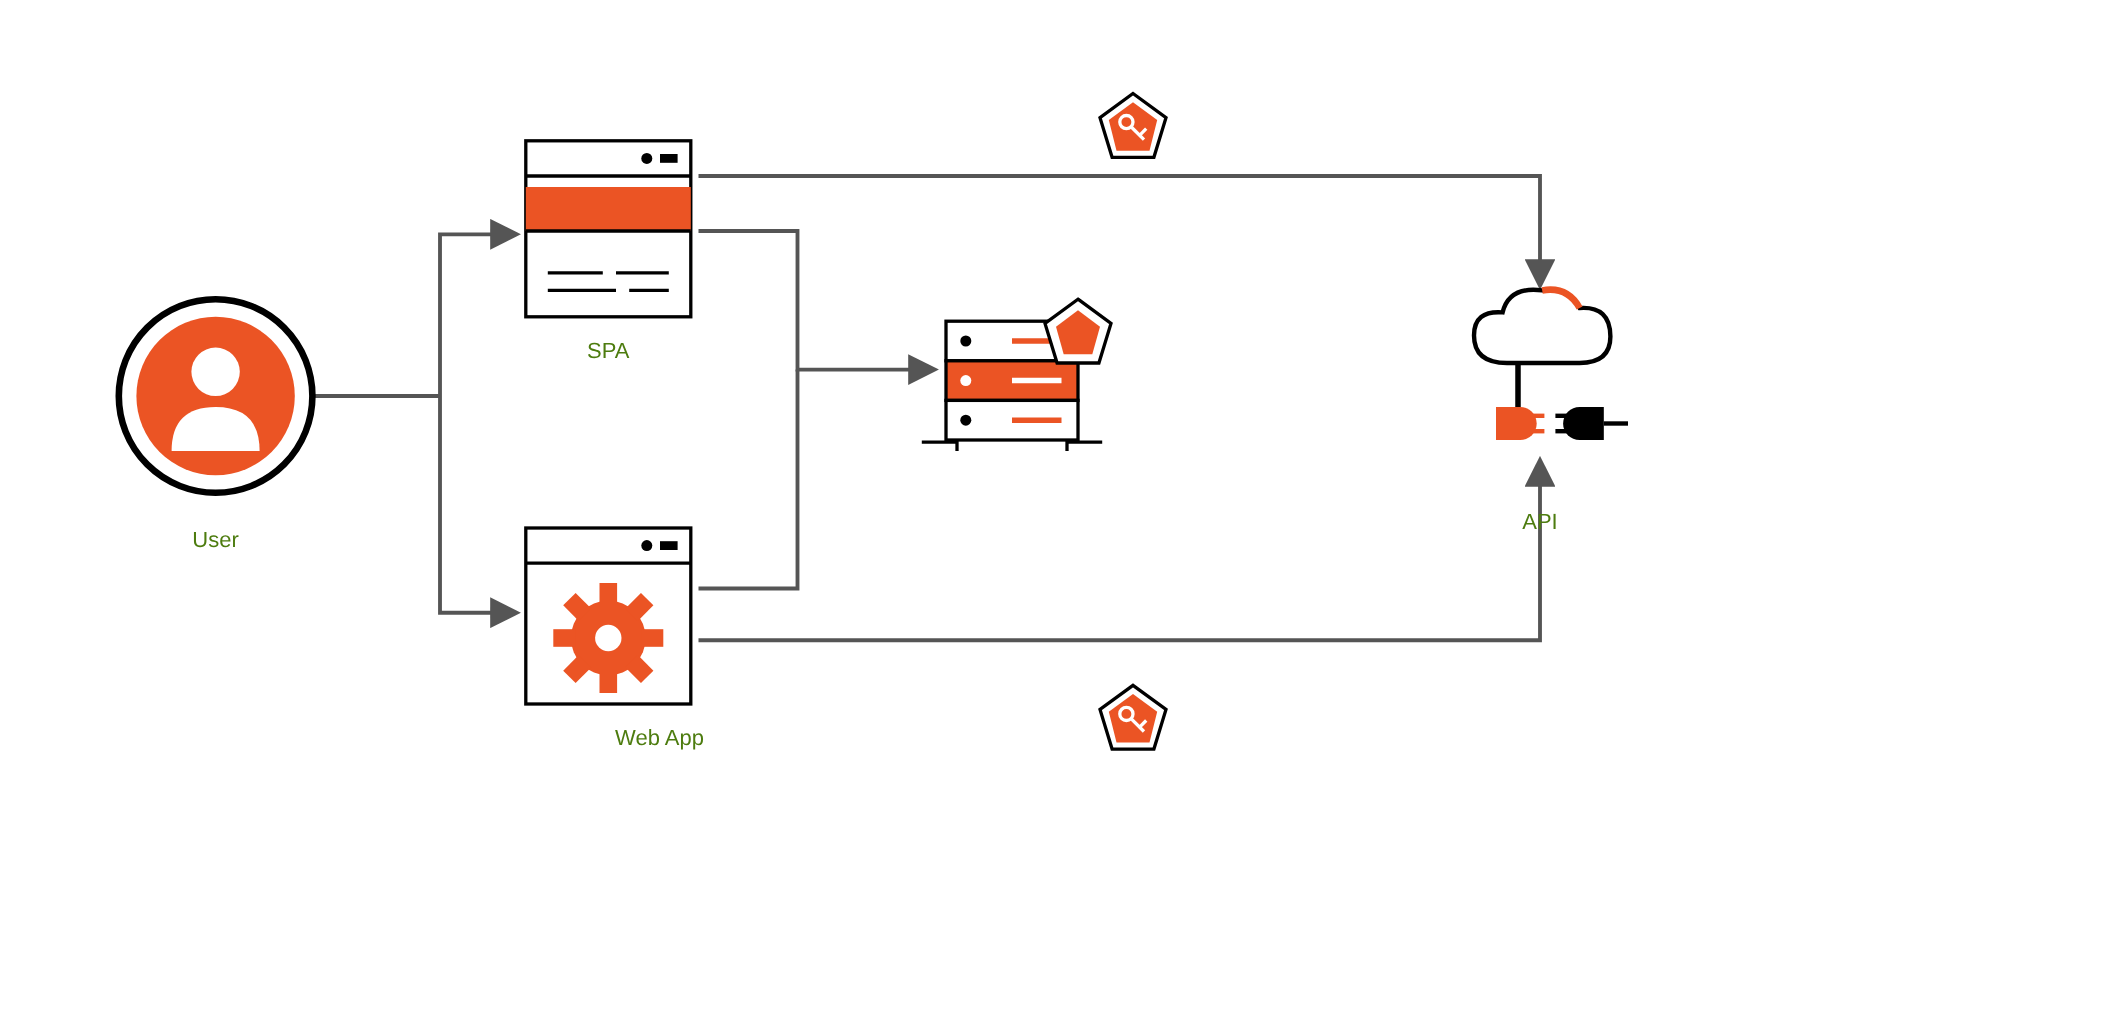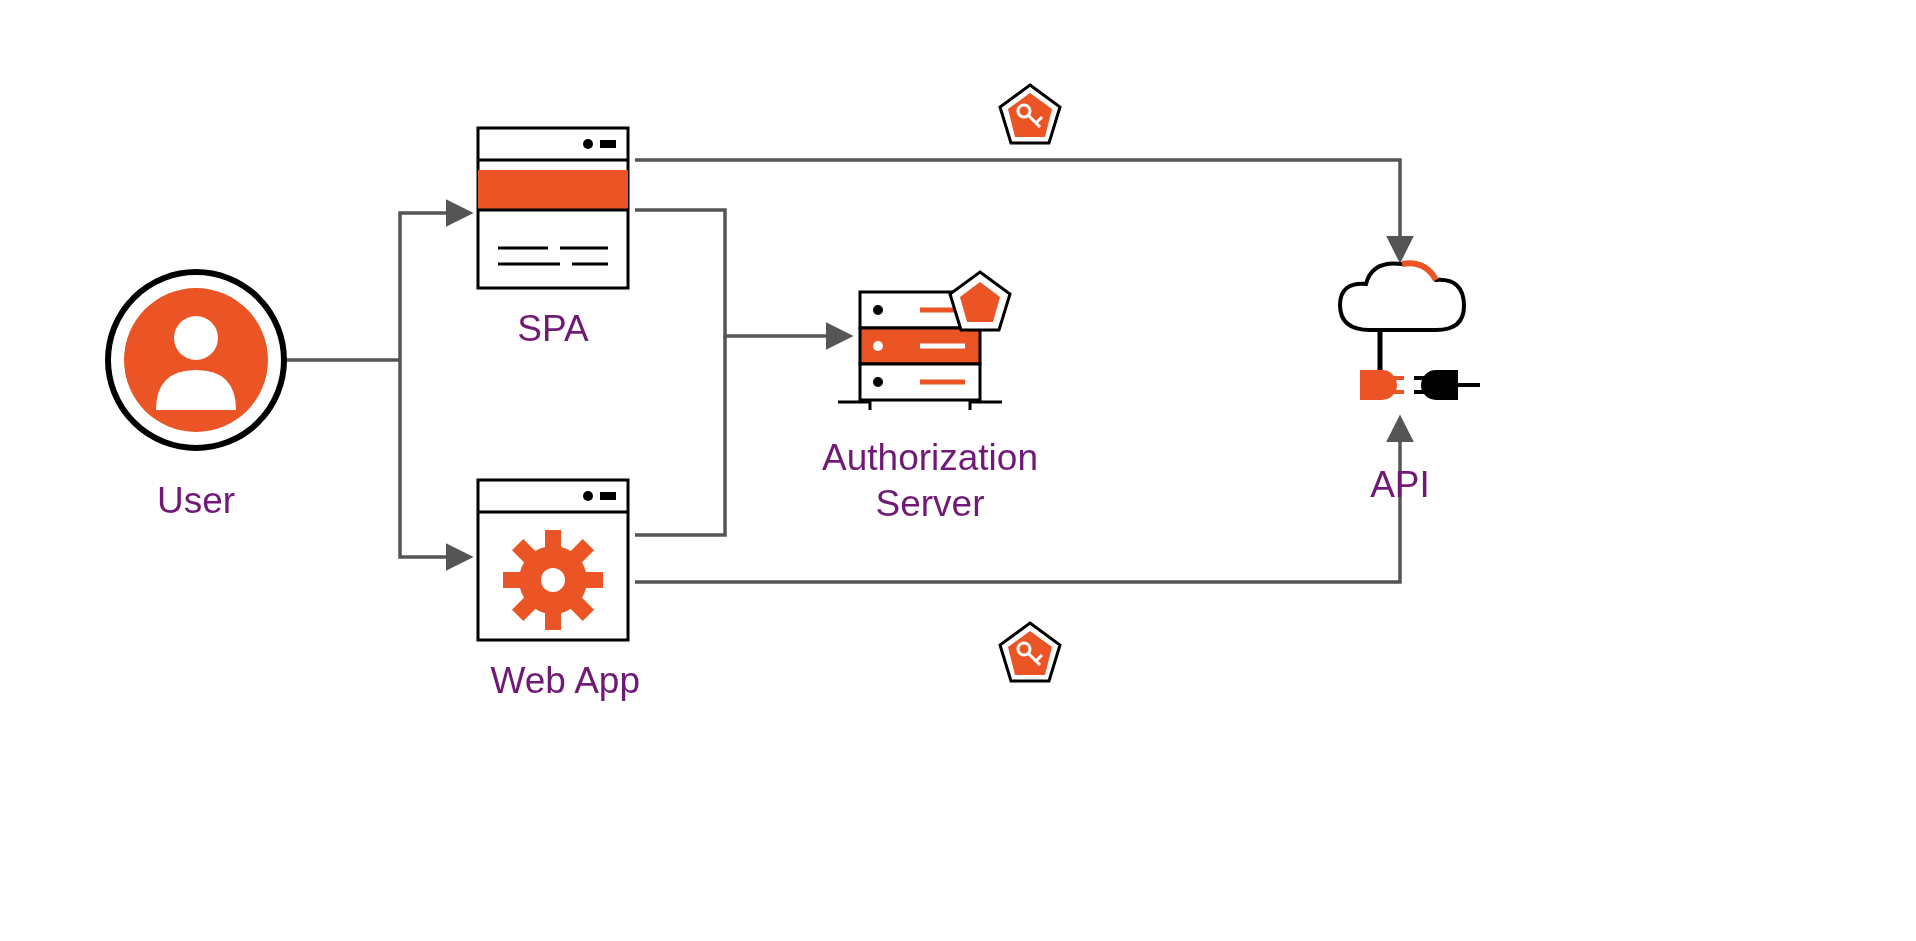--- a/index.html
+++ b/index.html
@@ -17,22 +17,22 @@
     height: 941px;
   }
   svg.diagram {
     position: absolute;
     left: 0; top: 0;
     width: 1916px;
     height: 941px;
   }
   .label {
     position: absolute;
-    font-size: 37px;
-    color: #701a75;
+    font-size: 20px;
+    color: #4d7c0f;
     text-align: center;
     white-space: pre;
   }
 </style>
 </head>
 <body>
 
 <div class="stage">
 
 <svg class="diagram" viewBox="0 0 1916 941" xmlns="http://www.w3.org/2000/svg">
@@ -176,17 +176,15 @@
     <circle cx="24" cy="26" r="6" fill="none" stroke="#ffffff" stroke-width="3"></circle>
     <line x1="28" y1="30" x2="40" y2="42" stroke="#ffffff" stroke-width="3"></line>
     <line x1="36" y1="38" x2="42" y2="32" stroke="#ffffff" stroke-width="3"></line>
   </g>
 
 </svg>
 
 <div class="label" style="left:130px; top:480px; width:132px;text-align:center;">User</div>
 <div class="label" style="left:478px; top:308px; width:150px;">SPA</div>
 <div class="label" style="left:470px; top:660px; width:170px;text-align:right;">Web App</div>
-<div class="label" style="left:820px; top:435px; width:220px; line-height:1.25;">Authorization
-Server</div>
 <div class="label" style="left:1360px; top:464px; width:80px;">API</div>
 
 </div>
 
 </body></html>

